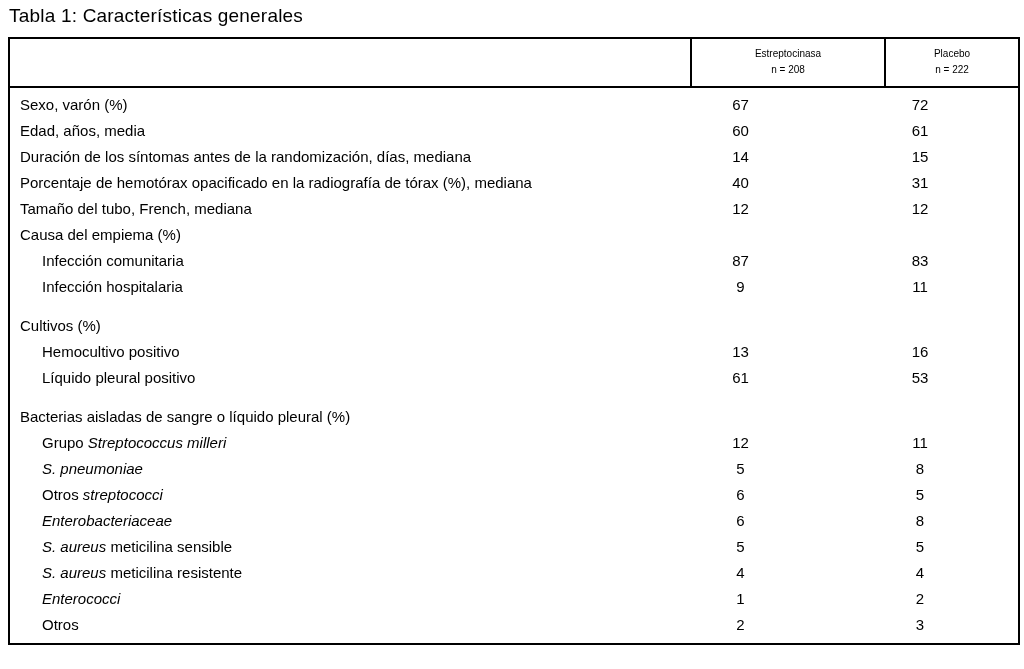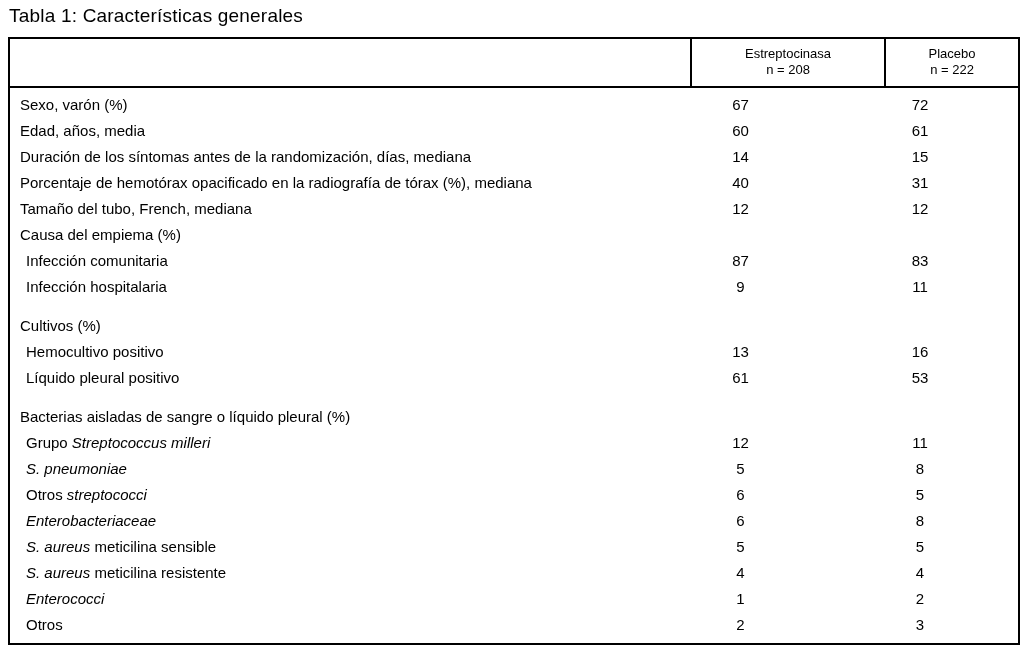--- a/index.html
+++ b/index.html
@@ -31,42 +31,42 @@
     width: 1010px;
     border: 2px solid #000;
     background: #fff;
   }
   col.c-label { width: 682px; }
   col.c-v1   { width: 194px; }
   col.c-v2   { width: 134px; }
 
   thead th {
     font-weight: 400;
-    font-size: 13px;
+    font-size: 10px;
     line-height: 16px;
     text-align: center;
     vertical-align: middle;
     padding: 7px 0 8px 0;
     border-bottom: 2px solid #000;
   }
   thead th.valhead { border-left: 2px solid #000; }
 
   tbody td {
     font-size: 15px;
     line-height: 26px;
     padding: 0;
     vertical-align: middle;
     white-space: nowrap;
     overflow: hidden;
   }
   tbody tr:first-child td { padding-top: 4px; }
   tbody tr:last-child td { padding-bottom: 5px; }
 
   td.lab { padding-left: 10px; }
-  td.lab.ind { padding-left: 16px; margin-top: 8px; }
+  td.lab.ind { padding-left: 32px; margin-top: 8px; }
 
   td.v { text-align: center; }
   td.v1 { padding-right: 95px; }
   td.v2 { padding-right: 63px; }
 
   tr.spacer-row td { height: 13px; line-height: 13px; }
 
   .it { font-style: italic; }
 </style>
 </head>

